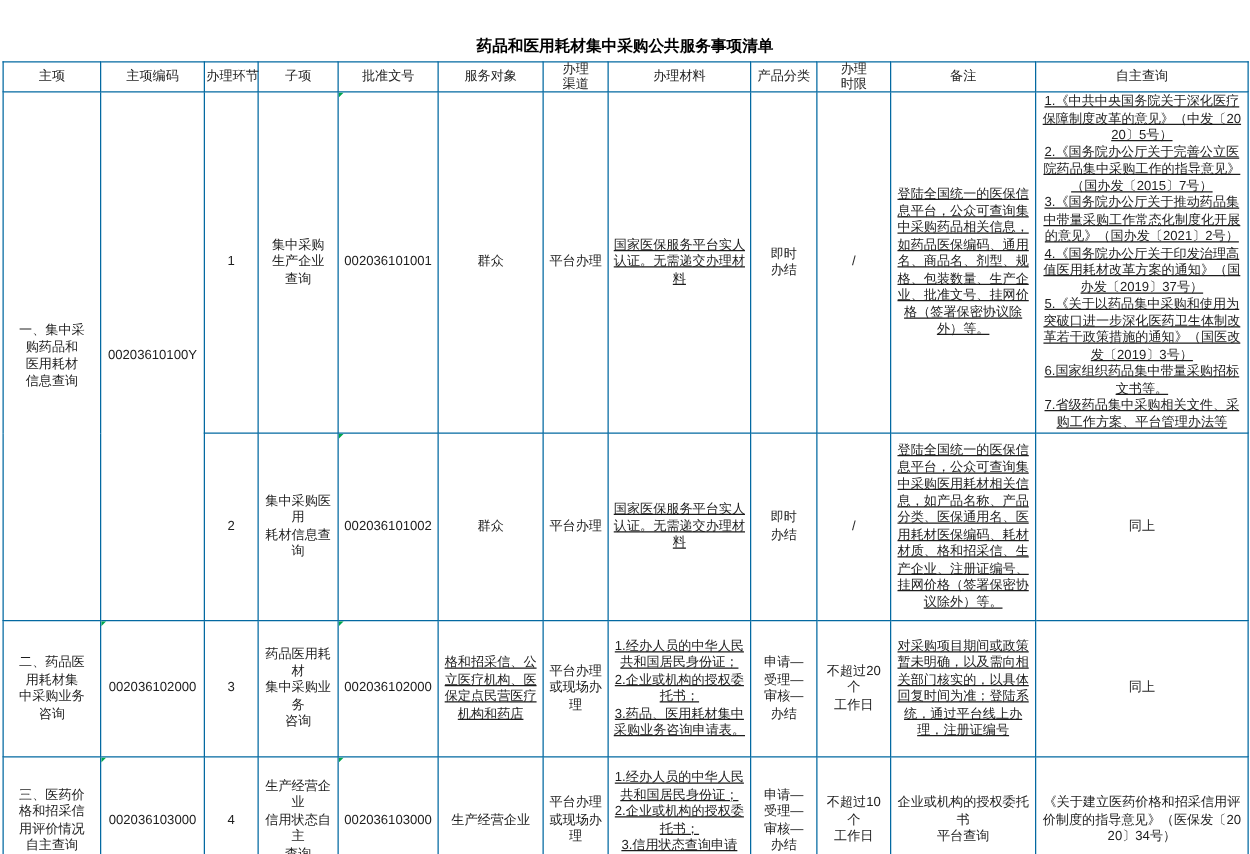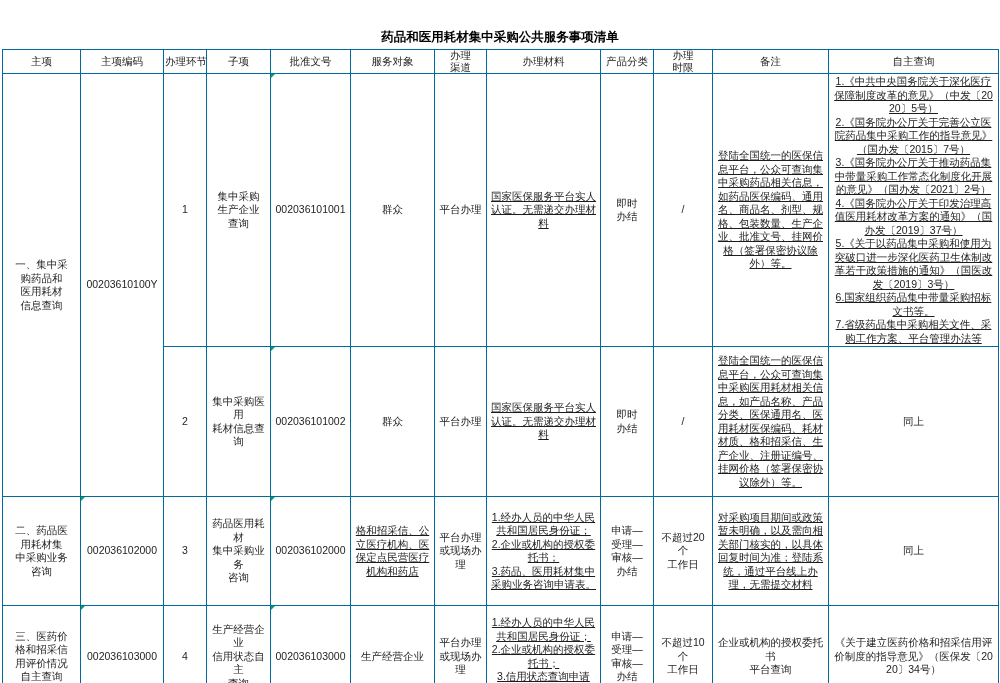--- a/index.html
+++ b/index.html
@@ -162,21 +162,21 @@
 或现场办理</td>
       <td class="left">1.经办人员的中华人民共和国居民身份证；
 2.企业或机构的授权委托书；
 3.药品、医用耗材集中采购业务咨询申请表。</td>
       <td class="pre">申请—
 受理—
 审核—
 办结</td>
       <td class="pre">不超过20个
 工作日</td>
-      <td class="left">对采购项目期间或政策暂未明确，以及需向相关部门核实的，以具体回复时间为准；登陆系统，通过平台线上办理，无需提交材料</td>
+      <td class="left">对采购项目期间或政策暂未明确，以及需向相关部门核实的，以具体回复时间为准；登陆系统，通过平台线上办理，注册证编号</td>
       <td>同上</td>
     </tr>
 
     <tr class="h-r4">
       <td class="pre">三、医药价
 格和招采信
 用评价情况
 自主查询</td>
       <td class="flag tight">002036103000</td>
       <td>4</td>

